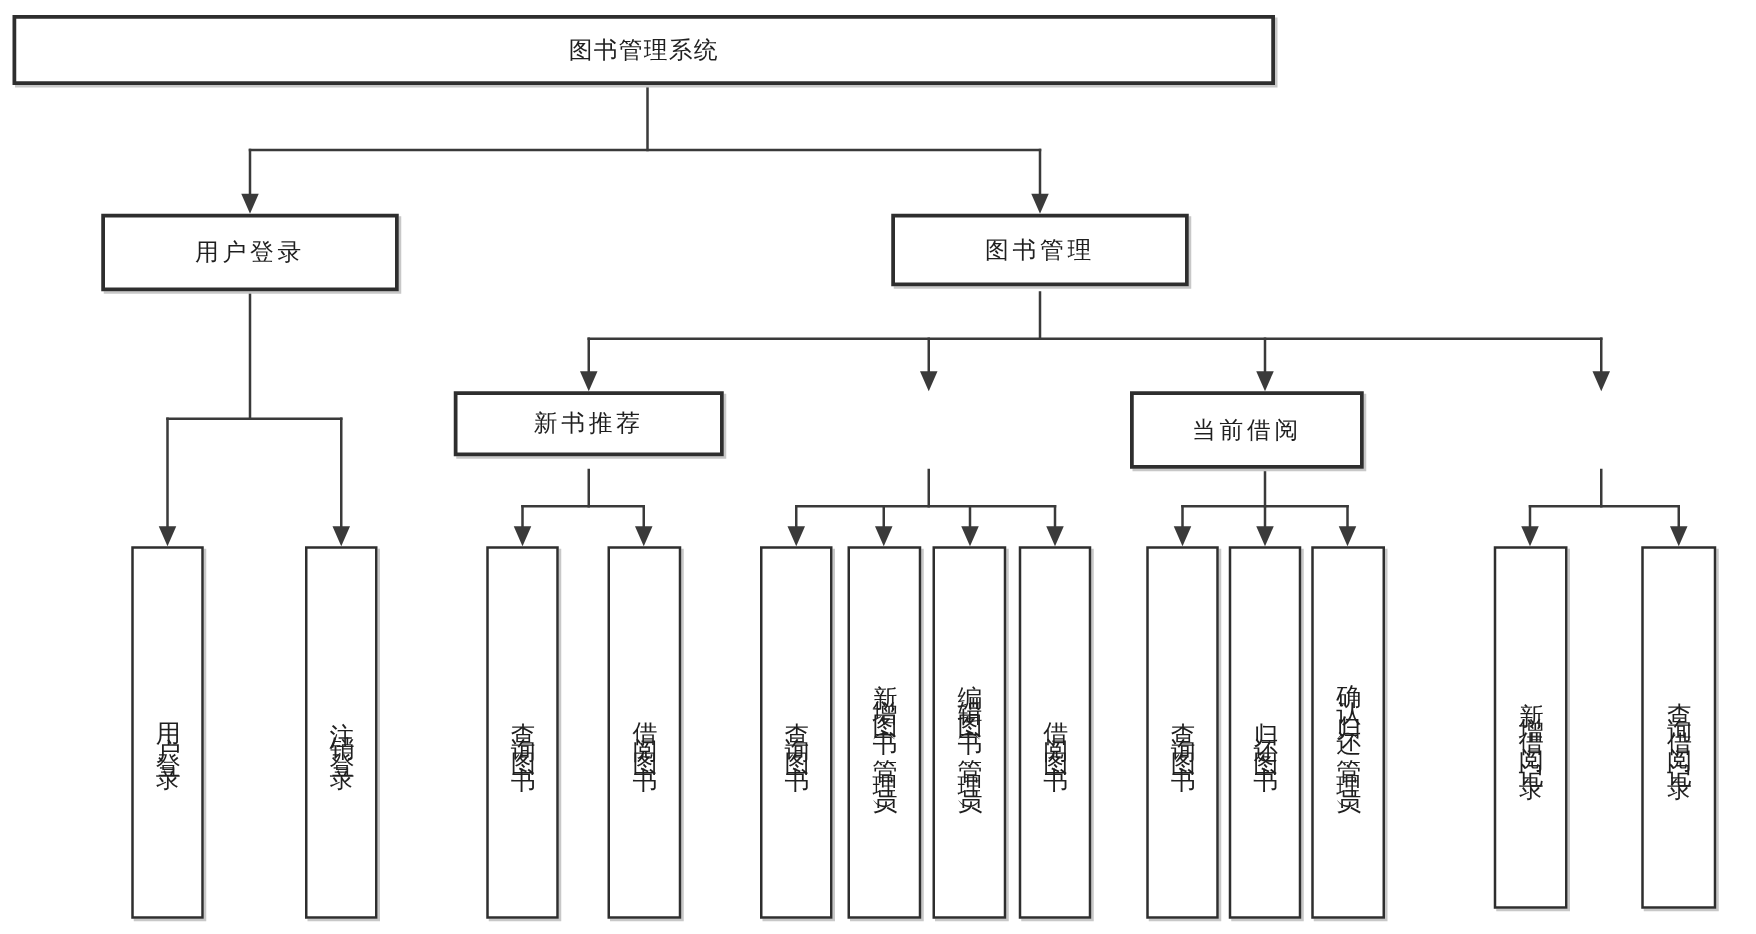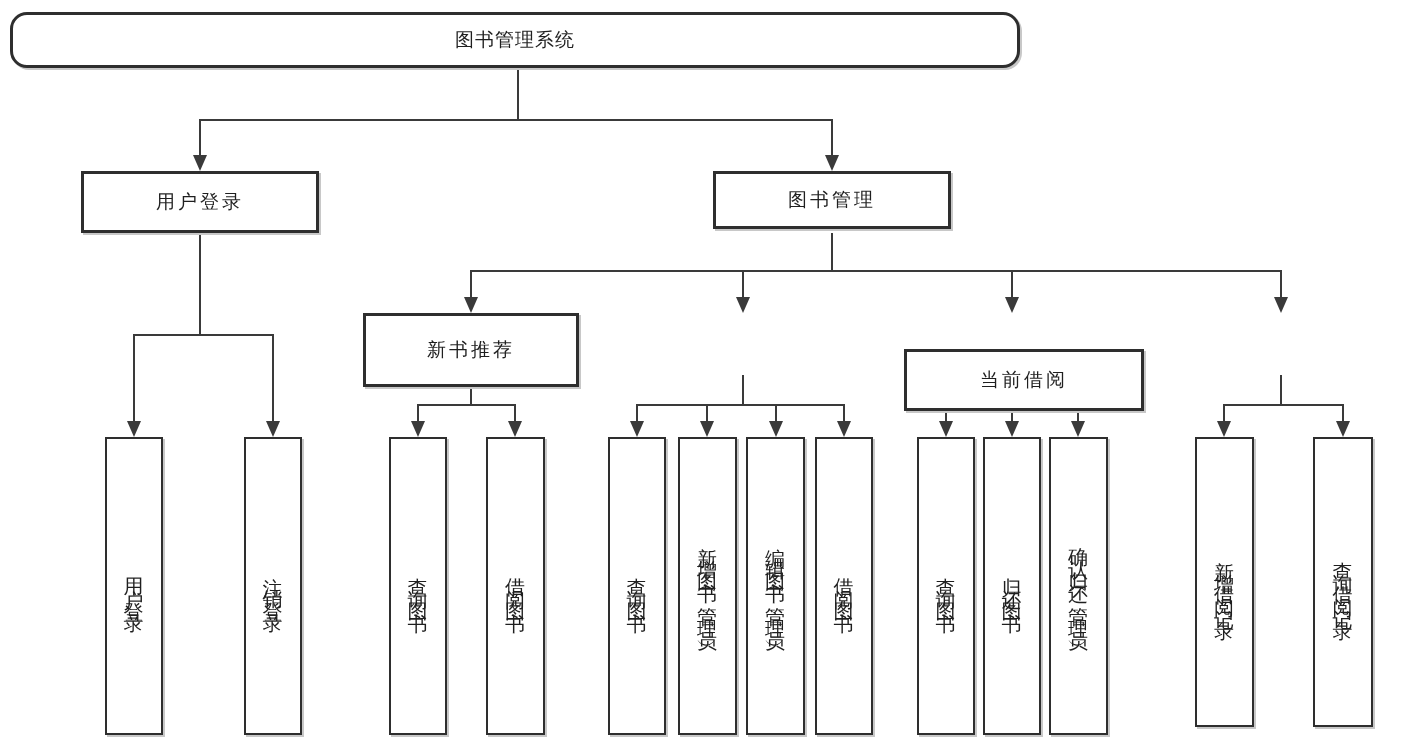--- a/index.html
+++ b/index.html
@@ -44,21 +44,21 @@
   .watermark{
     position:absolute;top:714px;right:10px;z-index:5;
     font-size:19px;color:#ababab;letter-spacing:1px;white-space:nowrap;
   }
 </style>
 </head>
 <body>
 
 <div class="canvas">
 
-  <div class="box root" style="left:10px;top:12px;width:1010px;height:56px;border-radius:17px;">图书管理系统</div>
+  <div class="box root" style="left:10px;top:12px;width:1010px;height:56px;">图书管理系统</div>
 
   <div class="vl" style="left:517px;top:68px;height:53px;"></div>
   <div class="hl" style="left:199px;top:119px;width:634px;"></div>
   <div class="vl" style="left:199px;top:119px;height:38px;"></div>
   <div class="ah" style="left:193px;top:155px;"></div>
   <div class="vl" style="left:831px;top:119px;height:38px;"></div>
   <div class="ah" style="left:825px;top:155px;"></div>
 
   <div class="box" style="left:81px;top:171px;width:238px;height:62px;">用户登录</div>
   <div class="box" style="left:713px;top:171px;width:238px;height:58px;">图书管理</div>
@@ -74,22 +74,22 @@
   <div class="hl" style="left:470px;top:270px;width:812px;"></div>
   <div class="vl" style="left:470px;top:270px;height:28px;"></div>
   <div class="ah" style="left:464px;top:297px;"></div>
   <div class="vl" style="left:742px;top:270px;height:28px;"></div>
   <div class="ah" style="left:736px;top:297px;"></div>
   <div class="vl" style="left:1011px;top:270px;height:28px;"></div>
   <div class="ah" style="left:1005px;top:297px;"></div>
   <div class="vl" style="left:1280px;top:270px;height:28px;"></div>
   <div class="ah" style="left:1274px;top:297px;"></div>
 
-  <div class="box" style="left:363px;top:313px;width:216px;height:74px;">新书推荐</div>
-  <div class="box" style="left:904px;top:313px;width:240px;height:62px;margin-top:36px;">当前借阅</div>
+  <div class="box" style="left:363px;top:313px;width:216px;height:52px;">新书推荐</div>
+  <div class="box" style="left:904px;top:313px;width:187px;height:62px;">当前借阅</div>
 
   <div class="vl" style="left:470px;top:375px;height:31px;"></div>
   <div class="hl" style="left:417px;top:404px;width:99px;"></div>
   <div class="vl" style="left:417px;top:404px;height:18px;"></div>
   <div class="ah" style="left:411px;top:421px;"></div>
   <div class="vl" style="left:514px;top:404px;height:18px;"></div>
   <div class="ah" style="left:508px;top:421px;"></div>
 
   <div class="vl" style="left:742px;top:375px;height:31px;"></div>
   <div class="hl" style="left:636px;top:404px;width:209px;"></div>

